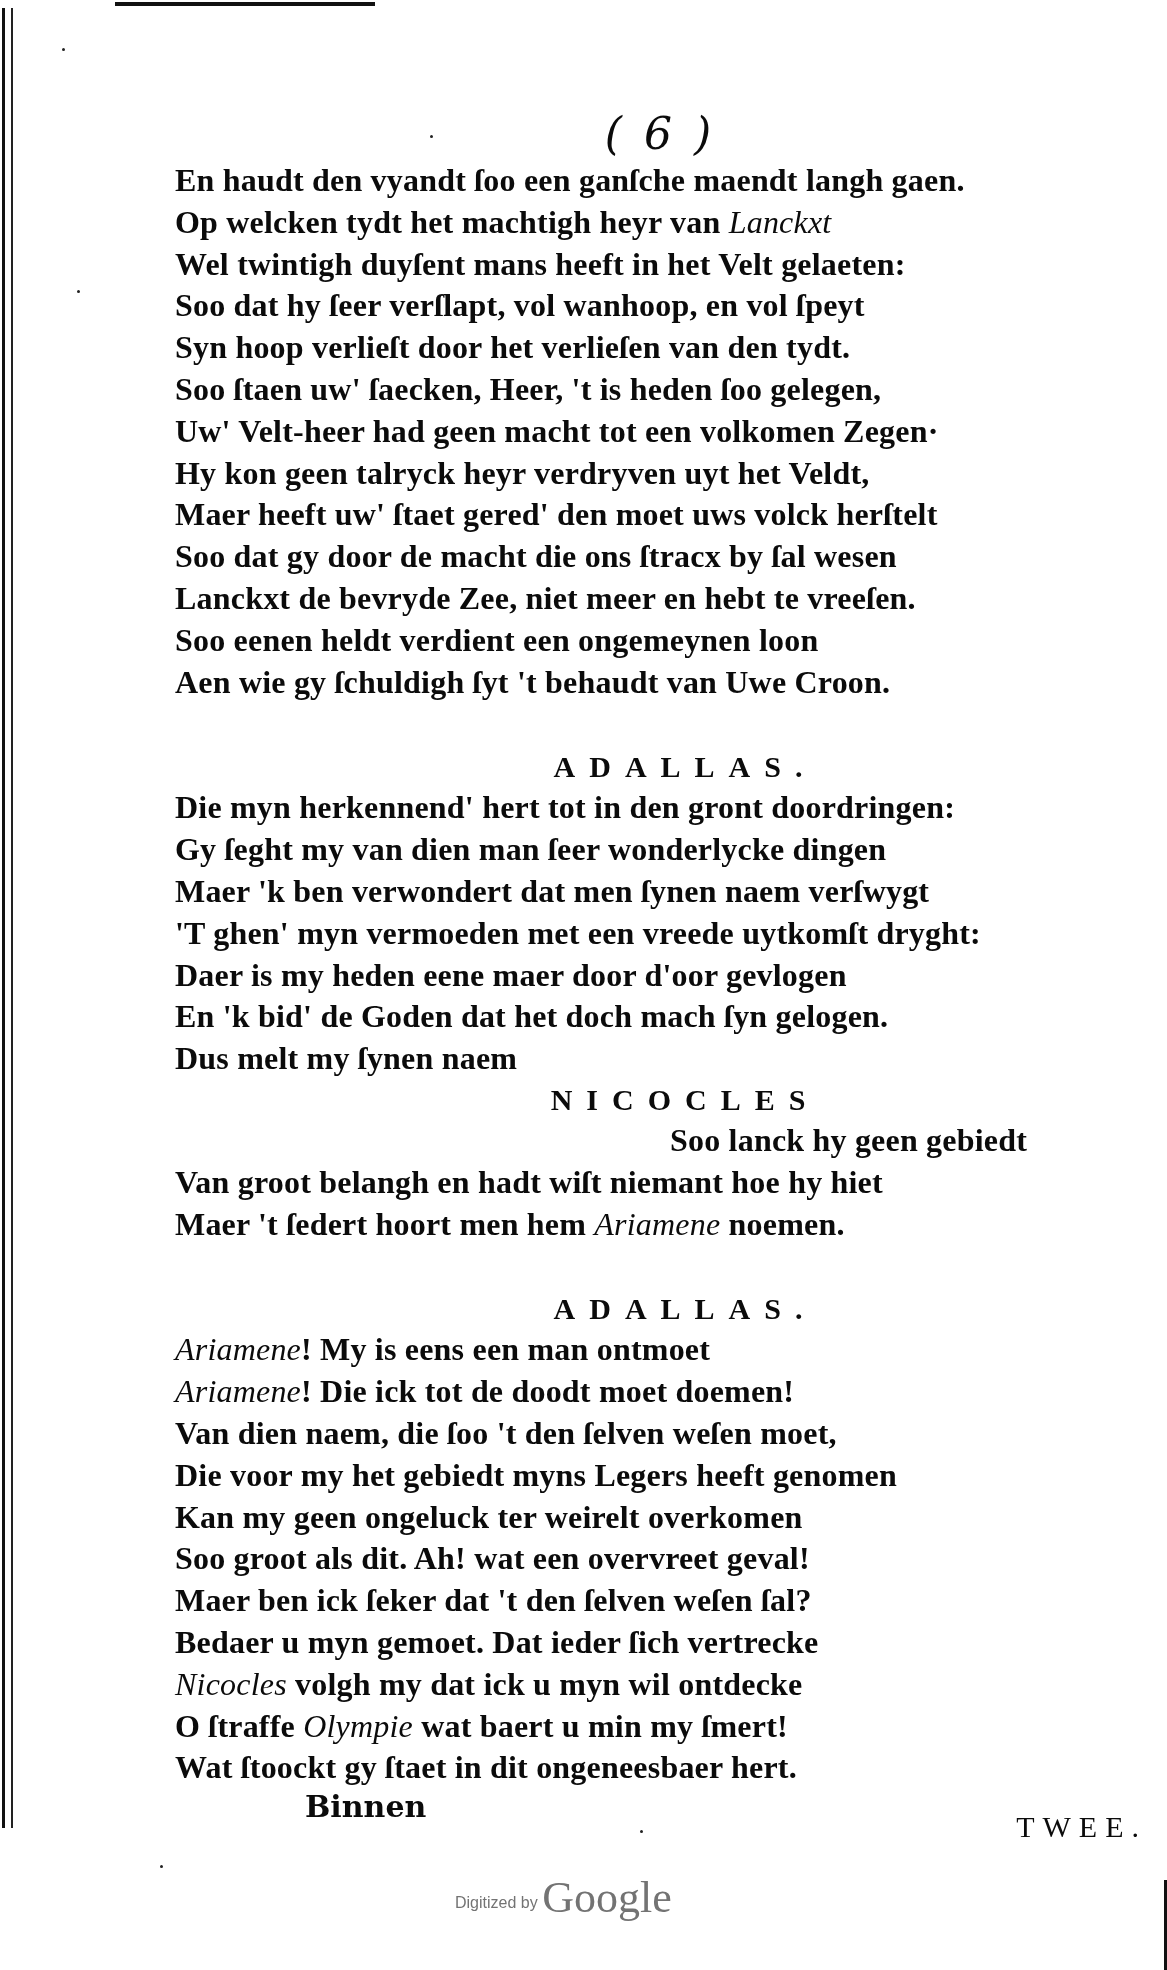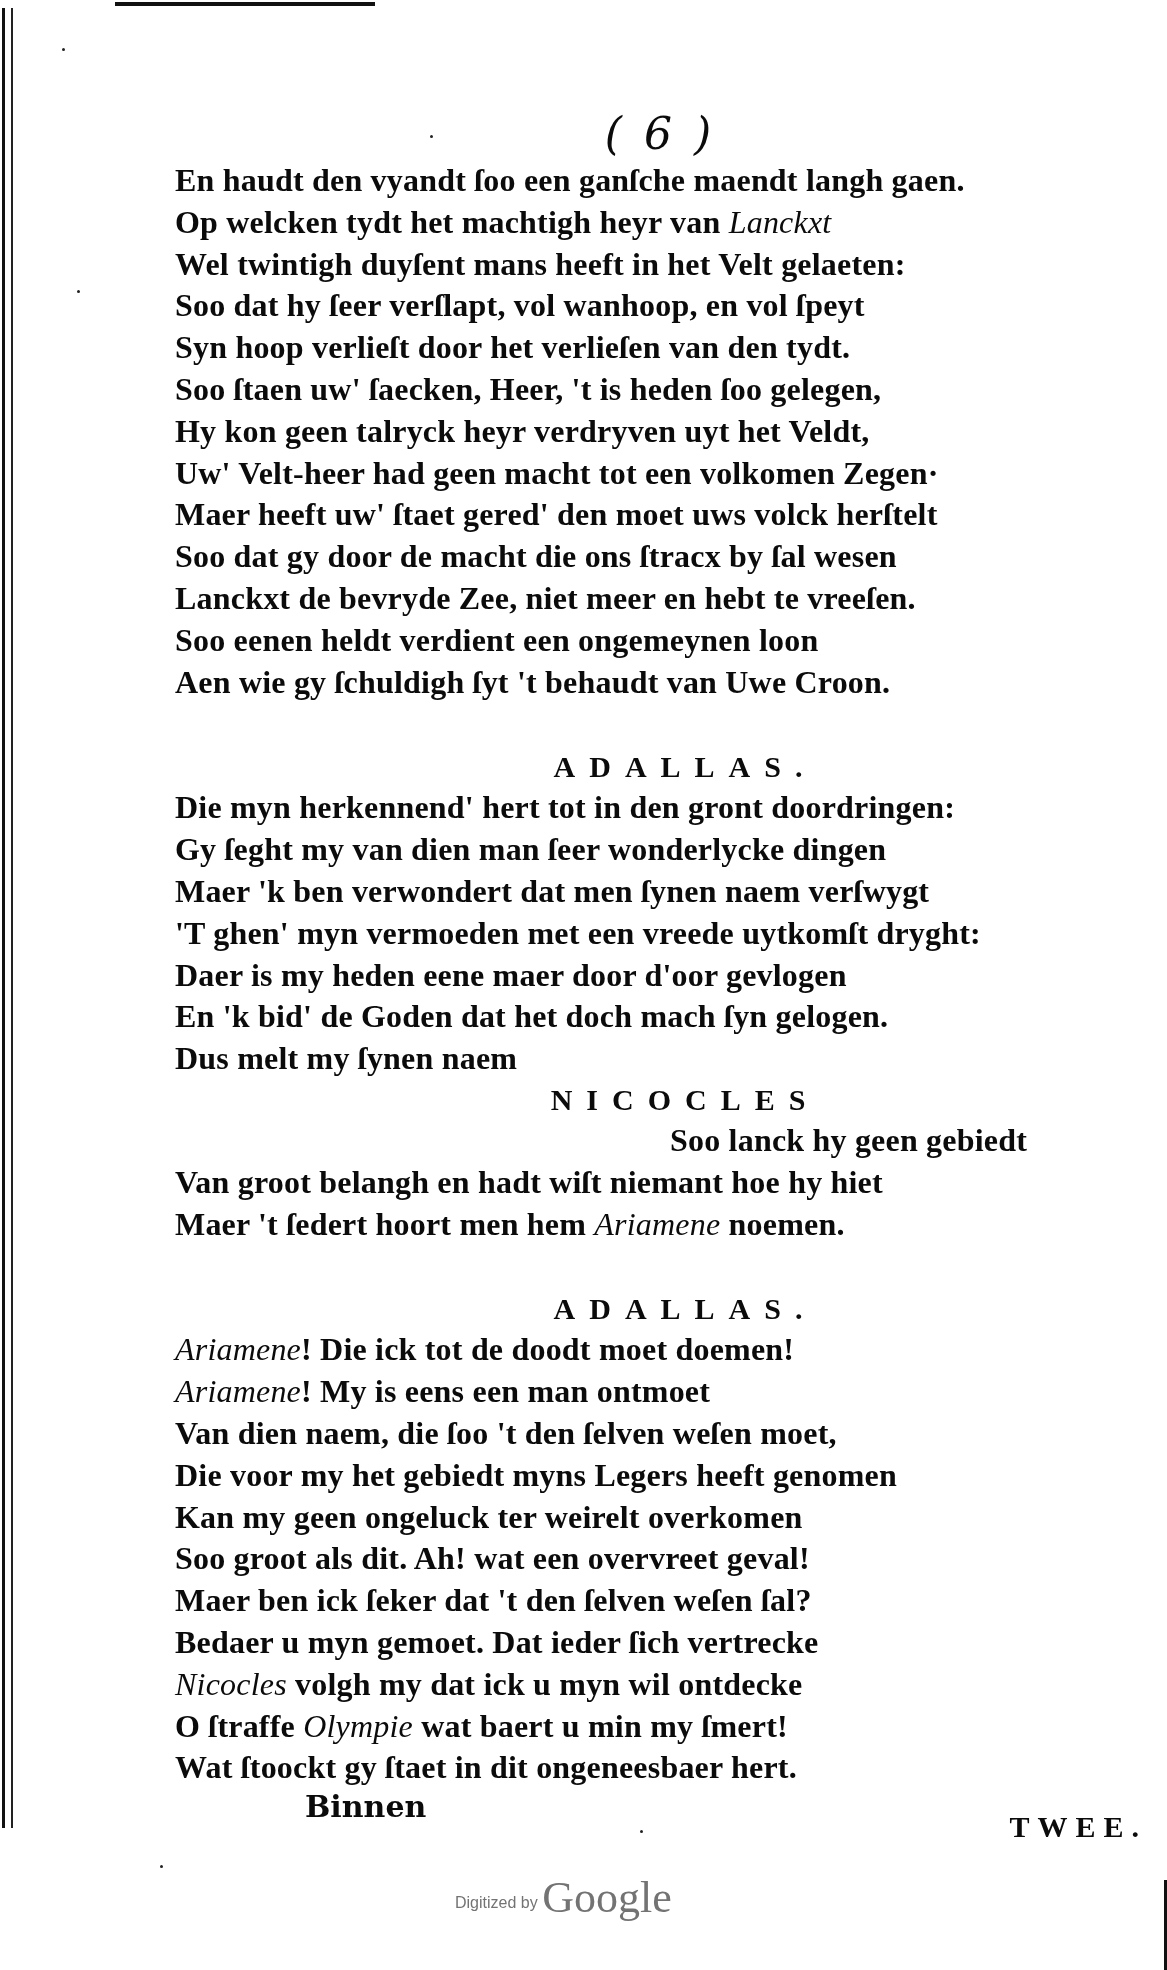--- a/index.html
+++ b/index.html
@@ -24,21 +24,21 @@
   }
   .line i { font-weight: normal; font-style: italic; }
   .speaker {
     text-align: center; font-size: 30px; letter-spacing: 14px; font-weight: bold;
     font-family: "Liberation Serif", serif; line-height: 40px; padding-left: 30px;
   }
   .gap { height: 44px; }
   .indent { padding-left: 495px; }
   .stage { padding-left: 130px; font-weight: bold; font-size: 30px; line-height: 36px; }
   .catchword {
-    position: absolute; right: 20px; top: 1810px; font-size: 30px; font-weight: bold;
+    position: absolute; right: 20px; top: 1810px; font-size: 30px; font-weight: normal;
     letter-spacing: 8px; font-family: "Liberation Serif", serif;
   }
   .watermark {
     position: absolute; left: 455px; top: 1872px; color: #737373;
     font-family: "Liberation Sans", sans-serif;
   }
   .watermark .small { font-size: 16px; vertical-align: 4px; }
   .watermark .big { font-size: 44px; font-family: "Liberation Serif", serif; }
   .speck { position: absolute; width: 3px; height: 3px; background: #222; border-radius: 50%; }
 </style>
@@ -51,44 +51,44 @@
 
 <div class="page-num">( 6 )</div>
 
 <div class="text-block" id="text-block">
     <div class="line">En haudt den vyandt ſoo een ganſche maendt langh gaen.</div>
     <div class="line">Op welcken tydt het machtigh heyr van <i>Lanckxt</i></div>
     <div class="line">Wel twintigh duyſent mans heeft in het Velt gelaeten:</div>
     <div class="line">Soo dat hy ſeer verſlapt, vol wanhoop, en vol ſpeyt</div>
     <div class="line">Syn hoop verlieſt door het verlieſen van den tydt.</div>
     <div class="line">Soo ſtaen uw' ſaecken, Heer, 't is heden ſoo gelegen,</div>
+    <div class="line">Uw' Velt-heer had geen macht tot een volkomen Zegen·</div>
     <div class="line">Hy kon geen talryck heyr verdryven uyt het Veldt,</div>
-    <div class="line">Uw' Velt-heer had geen macht tot een volkomen Zegen·</div>
     <div class="line">Maer heeft uw' ſtaet gered' den moet uws volck herſtelt</div>
     <div class="line">Soo dat gy door de macht die ons ſtracx by ſal wesen</div>
     <div class="line">Lanckxt de bevryde Zee, niet meer en hebt te vreeſen.</div>
     <div class="line">Soo eenen heldt verdient een ongemeynen loon</div>
     <div class="line">Aen wie gy ſchuldigh ſyt 't behaudt van Uwe Croon.</div>
     <div class="gap"></div>
     <div class="speaker">ADALLAS.</div>
     <div class="line">Die myn herkennend' hert tot in den gront doordringen:</div>
     <div class="line">Gy ſeght my van dien man ſeer wonderlycke dingen</div>
     <div class="line">Maer 'k ben verwondert dat men ſynen naem verſwygt</div>
     <div class="line">'T ghen' myn vermoeden met een vreede uytkomſt dryght:</div>
     <div class="line">Daer is my heden eene maer door d'oor gevlogen</div>
     <div class="line">En 'k bid' de Goden dat het doch mach ſyn gelogen.</div>
     <div class="line">Dus melt my ſynen naem</div>
     <div class="speaker">NICOCLES</div>
     <div class="line indent">Soo lanck hy geen gebiedt</div>
     <div class="line">Van groot belangh en hadt wiſt niemant hoe hy hiet</div>
     <div class="line">Maer 't ſedert hoort men hem <i>Ariamene</i> noemen.</div>
     <div class="gap"></div>
     <div class="speaker">ADALLAS.</div>
+    <div class="line"><i>Ariamene</i>! My is eens een man ontmoet</div>
     <div class="line"><i>Ariamene</i>! Die ick tot de doodt moet doemen!</div>
-    <div class="line"><i>Ariamene</i>! My is eens een man ontmoet</div>
     <div class="line">Van dien naem, die ſoo 't den ſelven weſen moet,</div>
     <div class="line">Die voor my het gebiedt myns Legers heeft genomen</div>
     <div class="line">Kan my geen ongeluck ter weirelt overkomen</div>
     <div class="line">Soo groot als dit. Ah! wat een overvreet geval!</div>
     <div class="line">Maer ben ick ſeker dat 't den ſelven weſen ſal?</div>
     <div class="line">Bedaer u myn gemoet. Dat ieder ſich vertrecke</div>
     <div class="line"><i>Nicocles</i> volgh my dat ick u myn wil ontdecke</div>
     <div class="line">O ſtraffe <i>Olympie</i> wat baert u min my ſmert!</div>
     <div class="line">Wat ſtoockt gy ſtaet in dit ongeneesbaer hert.</div>
     <div class="stage">Binnen</div>

